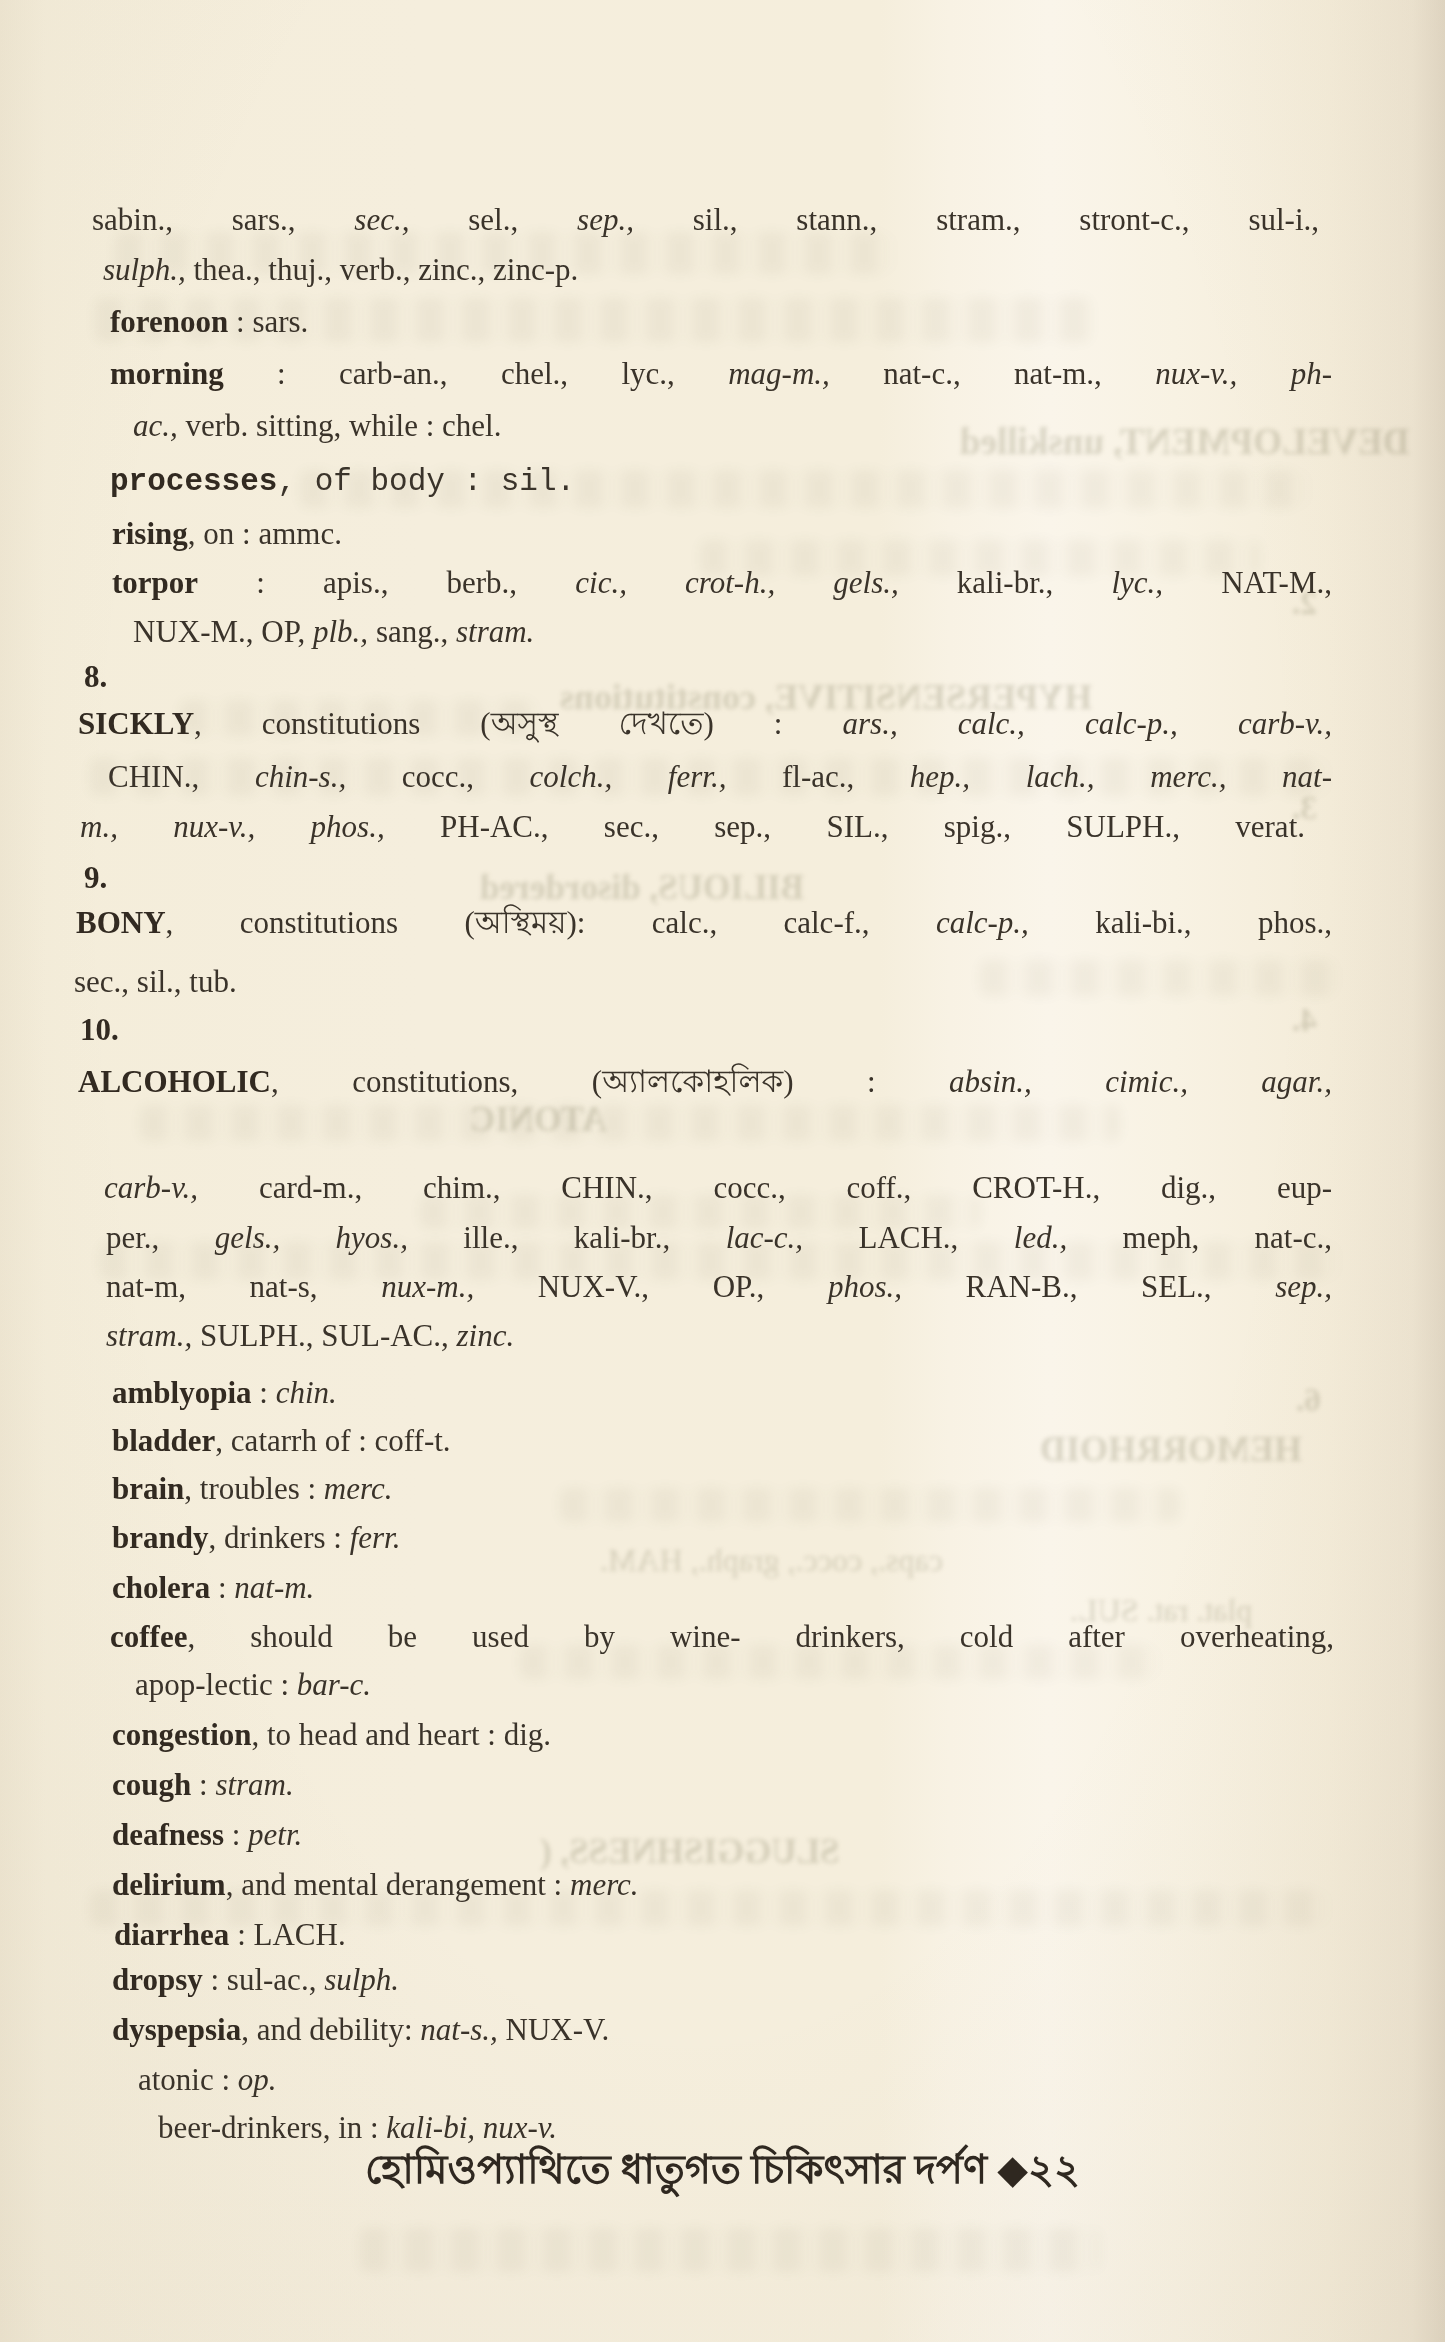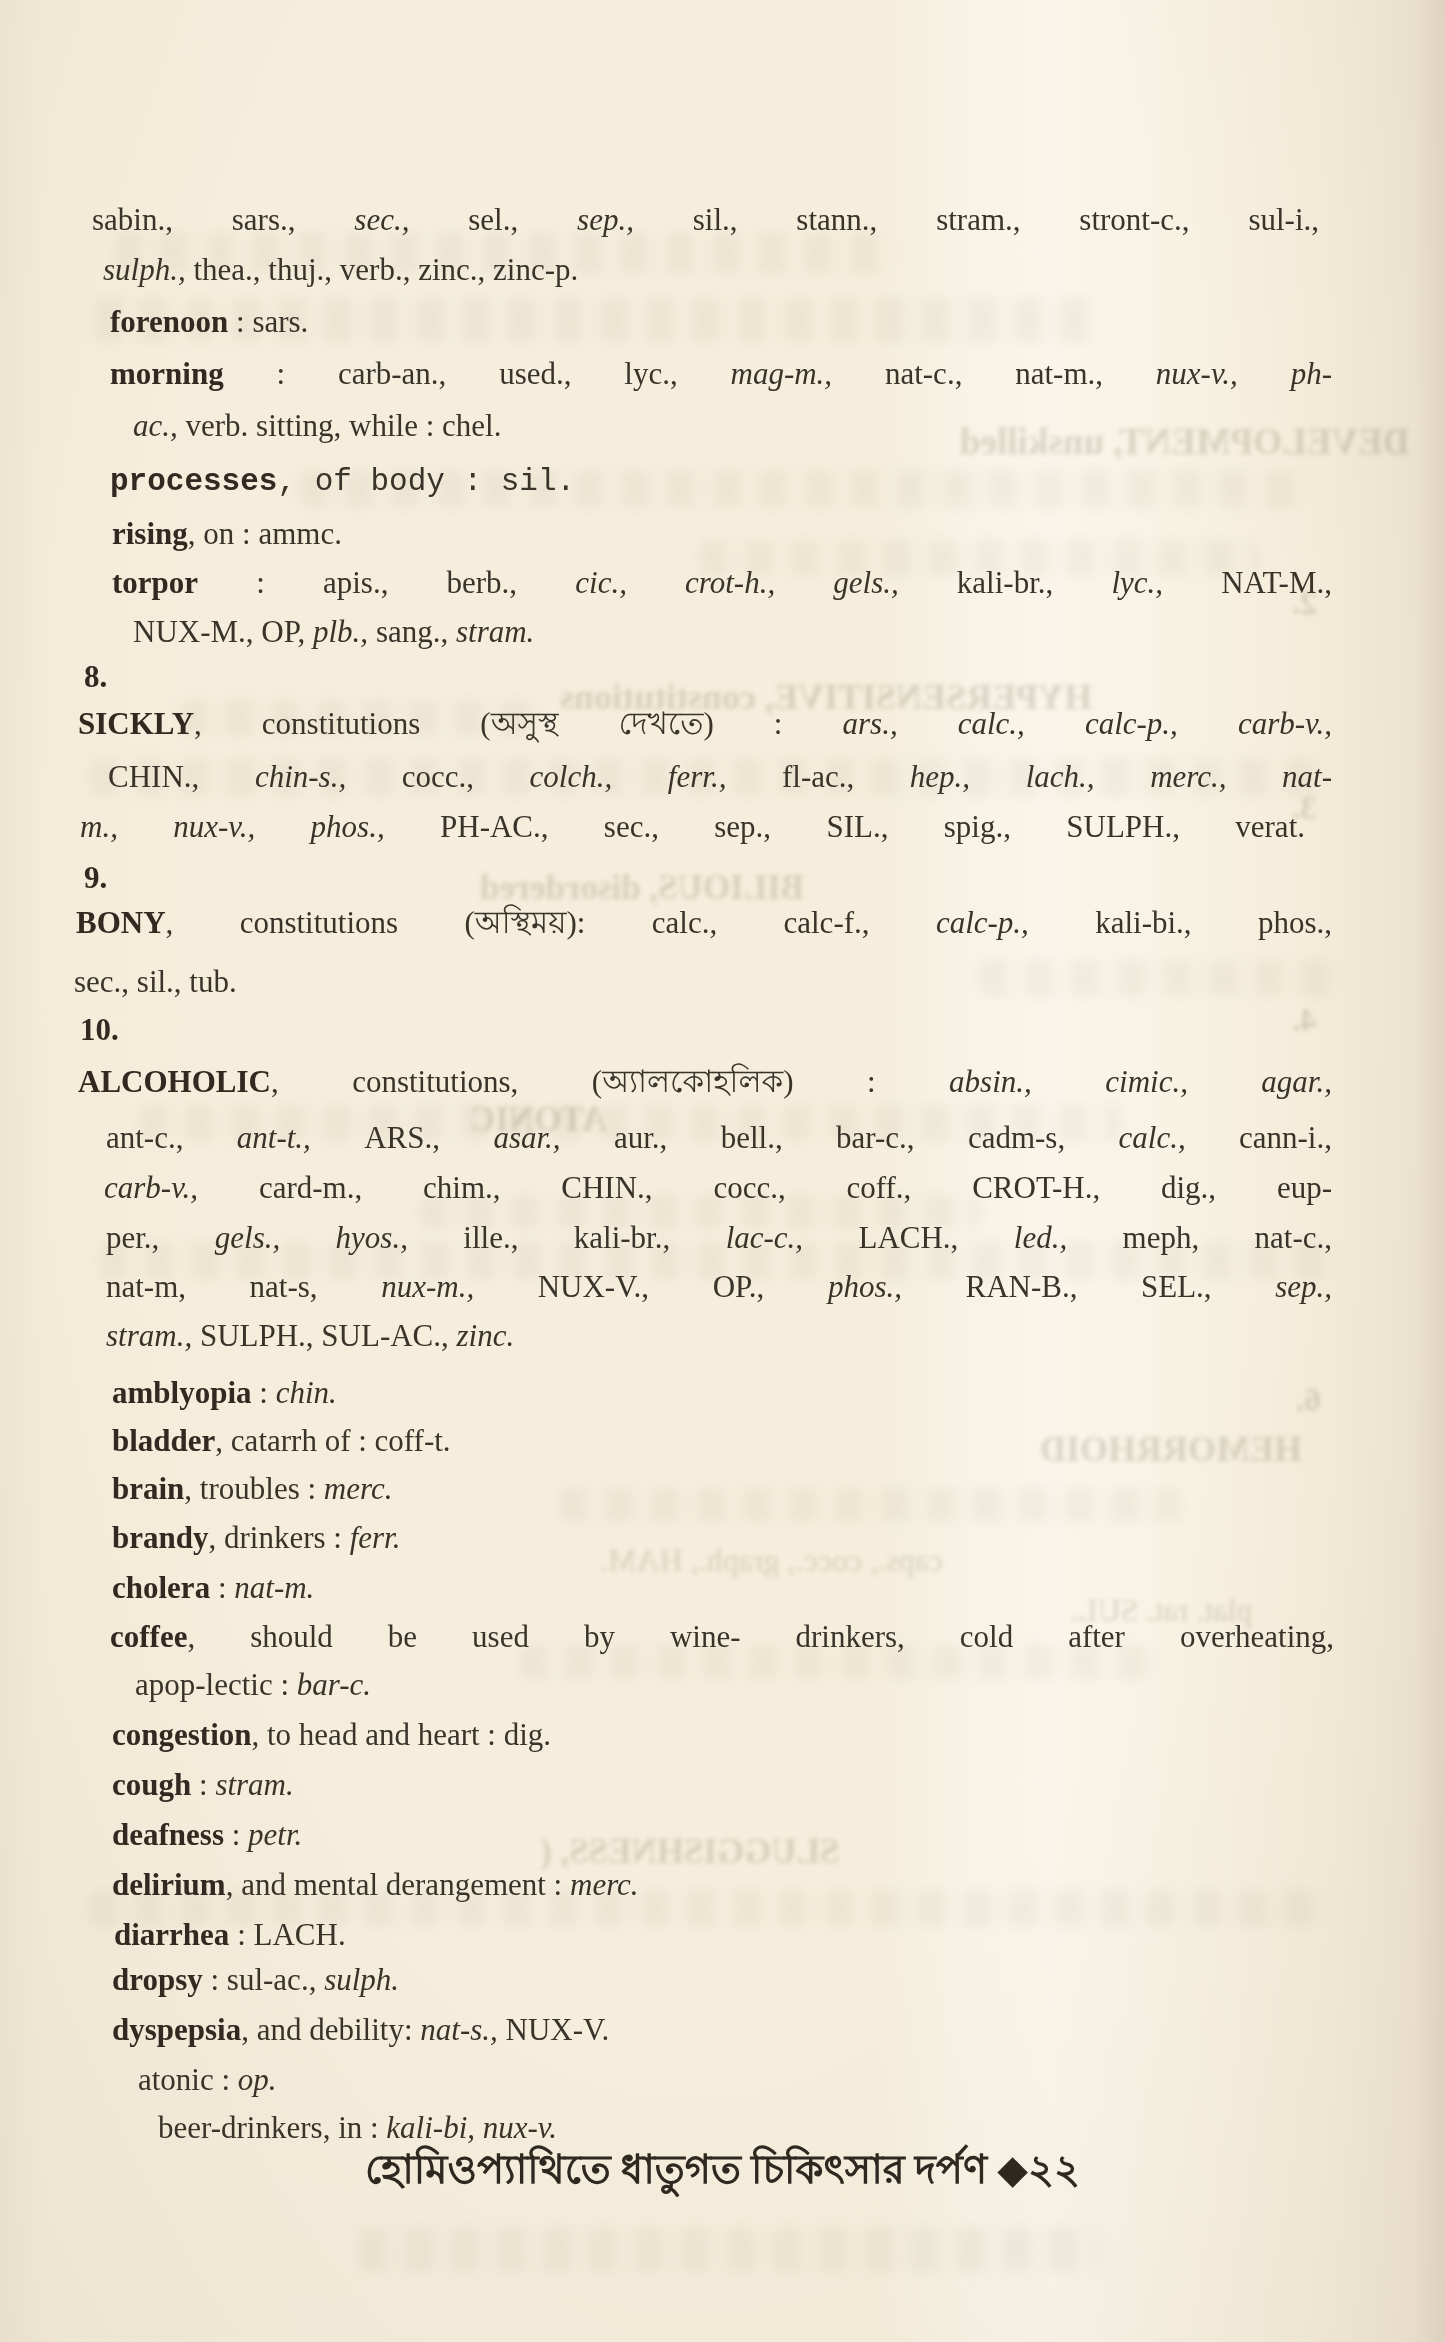--- a/index.html
+++ b/index.html
@@ -81,36 +81,35 @@
       <div class="ghost-frag gb" style="left: 1296px; top: 1382px; font-size: 33px;">6.</div>
       <div class="ghost-frag gb" style="left: 1040px; top: 1428px; font-size: 36px;">HEMORRHOID</div>
       <div class="ghost-frag" style="left: 600px; top: 1542px; font-size: 32px;">caps., cocc., graph., HAM.</div>
       <div class="ghost-frag" style="left: 1070px; top: 1592px; font-size: 32px;">plat. rat. SUL.</div>
       <div class="ghost-frag gb" style="left: 540px; top: 1832px; font-size: 35px;">SLUGGISHNESS, (</div>
     </div>
   <div class="text-layer">
       <div class="line j" style="top: 200px; left: 92px; width: 1227px;"><span class="seg-n">sabin., sars., </span><span class="seg-i">sec., </span><span class="seg-n">sel., </span><span class="seg-i">sep., </span><span class="seg-n">sil., stann., stram., stront-c., sul-i.,</span></div>
       <div class="line" style="top: 250px; left: 103px;"><span class="seg-i">sulph., </span><span class="seg-n">thea., thuj., verb., zinc., zinc-p.</span></div>
       <div class="line" style="top: 302px; left: 110px;"><span class="seg-b">forenoon</span><span class="seg-n"> : sars.</span></div>
-      <div class="line j" style="top: 354px; left: 110px; width: 1222px;"><span class="seg-b">morning</span><span class="seg-n"> : carb-an., used., lyc., </span><span class="seg-i">mag-m., </span><span class="seg-n">nat-c., nat-m., </span><span class="seg-i">nux-v., ph-</span></div>
+      <div class="line j" style="top: 354px; left: 110px; width: 1222px;"><span class="seg-b">morning</span><span class="seg-n"> : carb-an., chel., lyc., </span><span class="seg-i">mag-m., </span><span class="seg-n">nat-c., nat-m., </span><span class="seg-i">nux-v., ph-</span></div>
       <div class="line" style="top: 406px; left: 133px;"><span class="seg-i">ac., </span><span class="seg-n">verb. sitting, while : chel.</span></div>
       <div class="line" style="top: 462px; left: 110px; font-family: Liberation Mono, monospace;"><span class="seg-b">processes</span><span class="seg-n">, of body : sil.</span></div>
       <div class="line" style="top: 514px; left: 112px;"><span class="seg-b">rising</span><span class="seg-n">, on : ammc.</span></div>
       <div class="line j" style="top: 563px; left: 112px; width: 1220px;"><span class="seg-b">torpor</span><span class="seg-n"> : apis., berb., </span><span class="seg-i">cic., crot-h., gels., </span><span class="seg-n">kali-br., </span><span class="seg-i">lyc., </span><span class="seg-n">NAT-M.,</span></div>
       <div class="line" style="top: 612px; left: 133px;"><span class="seg-n">NUX-M., OP, </span><span class="seg-i">plb., </span><span class="seg-n">sang., </span><span class="seg-i">stram.</span></div>
       <div class="line" style="top: 657px; left: 84px;"><span class="seg-b">8.</span></div>
       <div class="line j" style="top: 704px; left: 78px; width: 1254px;"><span class="seg-b">SICKLY</span><span class="seg-n">, constitutions (</span><span class="seg-bn">অসুস্থ দেখতে</span><span class="seg-n">) : </span><span class="seg-i">ars., calc., calc-p., carb-v.,</span></div>
       <div class="line j" style="top: 757px; left: 108px; width: 1224px;"><span class="seg-n">CHIN., </span><span class="seg-i">chin-s., </span><span class="seg-n">cocc., </span><span class="seg-i">colch., ferr., </span><span class="seg-n">fl-ac., </span><span class="seg-i">hep., lach., merc., nat-</span></div>
       <div class="line j" style="top: 807px; left: 80px; width: 1225px;"><span class="seg-i">m., nux-v., phos., </span><span class="seg-n">PH-AC., sec., sep., SIL., spig., SULPH., verat.</span></div>
       <div class="line" style="top: 858px; left: 84px;"><span class="seg-b">9.</span></div>
       <div class="line j" style="top: 903px; left: 76px; width: 1256px;"><span class="seg-b">BONY</span><span class="seg-n">, constitutions (</span><span class="seg-bn">অস্থিময়</span><span class="seg-n">): calc., calc-f., </span><span class="seg-i">calc-p., </span><span class="seg-n">kali-bi., phos.,</span></div>
       <div class="line" style="top: 962px; left: 74px;"><span class="seg-n">sec., sil., tub.</span></div>
       <div class="line" style="top: 1010px; left: 80px;"><span class="seg-b">10.</span></div>
       <div class="line j" style="top: 1062px; left: 78px; width: 1254px;"><span class="seg-b">ALCOHOLIC</span><span class="seg-n">, constitutions, (</span><span class="seg-bn">অ্যালকোহলিক</span><span class="seg-n">) : </span><span class="seg-i">absin., cimic., agar.,</span></div>
-      <div class="line j" style="top: 1118px; left: 106px; width: 1226px;"><span class="seg-n">ant-c., </span><span class="seg-i">ant-t., </span><span class="seg-n">ARS., </span><span class="seg-i">asar., </span><span class="seg-n">aur., bell., bar-c., cadm-s, </span><span class="seg-i">calc., </span><span class="seg-n">cann-i.,</span></div>
       <div class="line j" style="top: 1168px; left: 104px; width: 1228px;"><span class="seg-i">carb-v., </span><span class="seg-n">card-m., chim., CHIN., cocc., coff., CROT-H., dig., eup-</span></div>
       <div class="line j" style="top: 1218px; left: 106px; width: 1226px;"><span class="seg-n">per., </span><span class="seg-i">gels., hyos., </span><span class="seg-n">ille., kali-br., </span><span class="seg-i">lac-c., </span><span class="seg-n">LACH., </span><span class="seg-i">led., </span><span class="seg-n">meph, nat-c.,</span></div>
       <div class="line j" style="top: 1267px; left: 106px; width: 1226px;"><span class="seg-n">nat-m, nat-s, </span><span class="seg-i">nux-m., </span><span class="seg-n">NUX-V., OP., </span><span class="seg-i">phos., </span><span class="seg-n">RAN-B., SEL., </span><span class="seg-i">sep.,</span></div>
       <div class="line" style="top: 1316px; left: 106px;"><span class="seg-i">stram., </span><span class="seg-n">SULPH., SUL-AC., </span><span class="seg-i">zinc.</span></div>
       <div class="line" style="top: 1373px; left: 112px;"><span class="seg-b">amblyopia</span><span class="seg-n"> : </span><span class="seg-i">chin.</span></div>
       <div class="line" style="top: 1421px; left: 112px;"><span class="seg-b">bladder</span><span class="seg-n">, catarrh of : coff-t.</span></div>
       <div class="line" style="top: 1469px; left: 112px;"><span class="seg-b">brain</span><span class="seg-n">, troubles : </span><span class="seg-i">merc.</span></div>
       <div class="line" style="top: 1518px; left: 112px;"><span class="seg-b">brandy</span><span class="seg-n">, drinkers : </span><span class="seg-i">ferr.</span></div>
       <div class="line" style="top: 1568px; left: 112px;"><span class="seg-b">cholera</span><span class="seg-n"> : </span><span class="seg-i">nat-m.</span></div>
       <div class="line j" style="top: 1617px; left: 110px; width: 1224px;"><span class="seg-b">coffee</span><span class="seg-n">, should be used by wine- drinkers, cold after overheating,</span></div>

